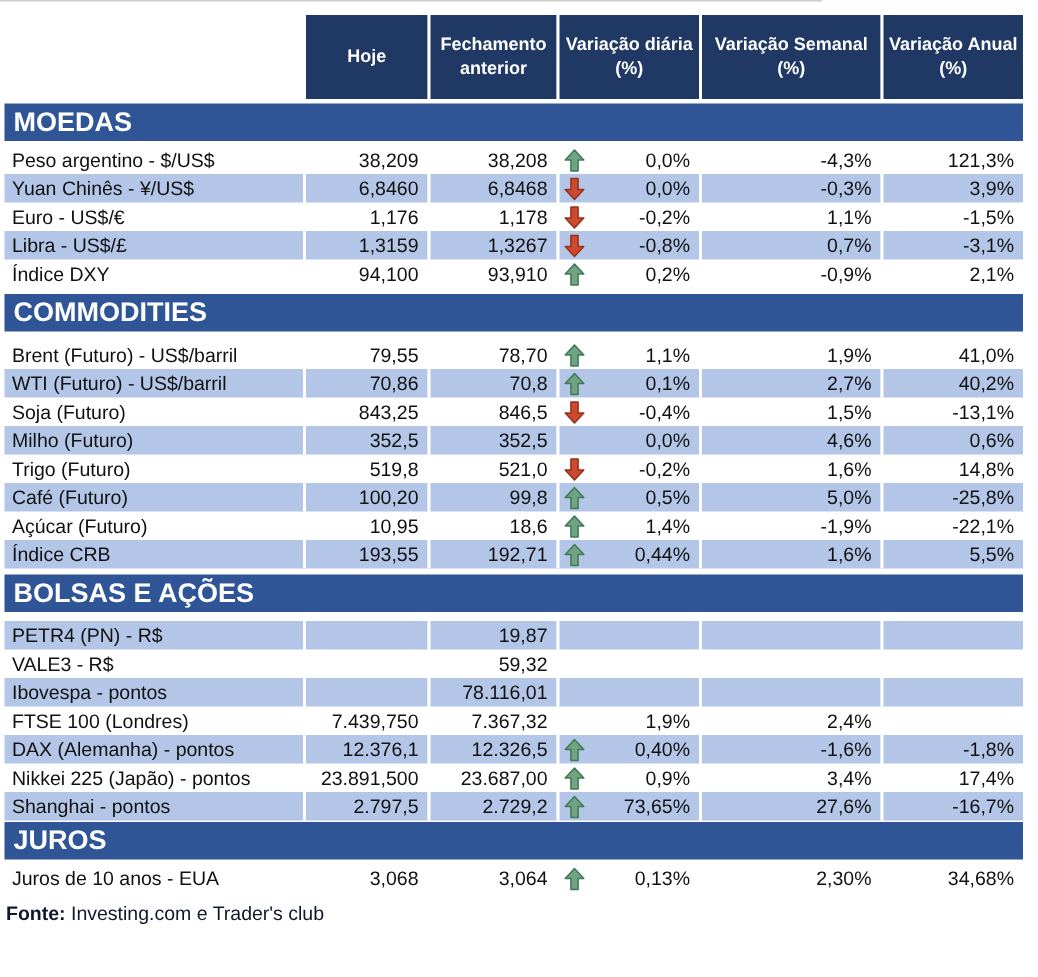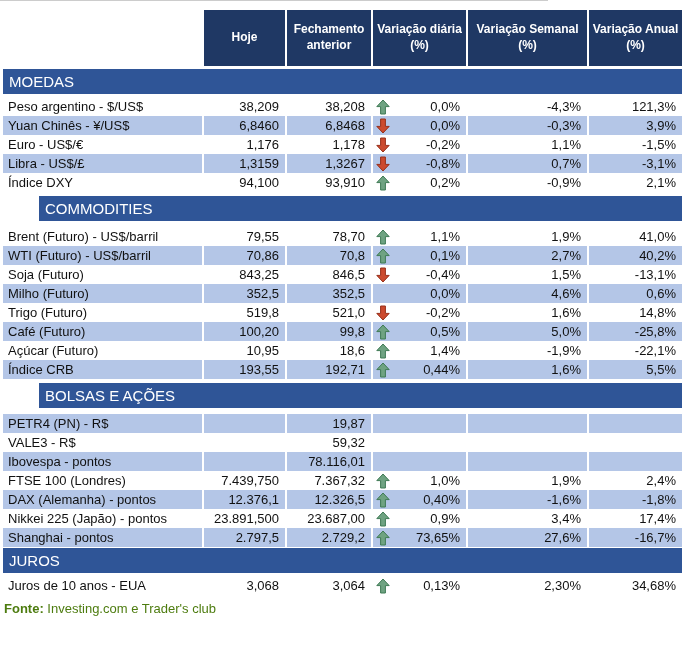--- a/index.html
+++ b/index.html
@@ -34,49 +34,49 @@
     border-left: 2px solid #ffffff;
     padding: 0 2px;
     box-sizing: border-box;
   }
   .hspacer { background: transparent; border: none; }
   
   .section-bar {
     height: 25px;
     background: #2F5597;
     color: #ffffff;
-    font-weight: normal;
-    font-size: 15px;
+    font-weight: bold;
+    font-size: 18px;
     display: flex; align-items: center;
     padding-left: 6px;
     box-sizing: border-box;
     margin: 3px 0 3px 0;
   }
-  .section-bar.mt4 { margin-top: 4px; margin-left: 36px; }
+  .section-bar.mt4 { margin-top: 4px; }
   .section-bar.mb6 { margin-bottom: 6px; }
   .section-bar.mt1 { margin-top: 1px; }
   
   .row { height: 19px; font-size: 13px; }
   .row .c {
     display: flex; align-items: center;
     border-left: 2px solid #ffffff;
     box-sizing: border-box;
     background: transparent;
     overflow: hidden;
     white-space: nowrap;
   }
   .row .c:first-child { border-left: none; }
   .row.striped .c { background: #B4C6E7; }
   .c.label { padding-left: 5px; }
   .c.num  { justify-content: flex-end; padding-right: 6px; }
   .c.diaria { position: relative; justify-content: flex-end; padding-right: 6px; }
   .c.diaria .arrow { position: absolute; left: 3px; top: 1.5px; }
   .arrow svg { display: block; }
   
-  .fonte { margin: 6px 0 0 4px; font-size: 13px; color: #4d7c0f; }
+  .fonte { margin: 6px 0 0 4px; font-size: 13px; color: #0f172a; }
   .fonte b { font-weight: bold; }
 </style>
 </head>
 <body>
 
 <div class="sheet">
   <div class="table-area">
 
     <div class="grid header-grid">
       <div class="hcell hspacer"></div>
@@ -308,28 +308,20 @@
           <div class="c diaria">
             <span></span>
           </div>
           <div class="c num"></div>
           <div class="c num"></div>
         </div>
         <div class="grid row">
           <div class="c label">FTSE 100 (Londres)</div>
           <div class="c num">7.439,750</div>
           <div class="c num">7.367,32</div>
-          <div class="c diaria">
-            <span class="arrow">
-              <svg width="14" height="16" viewBox="0 0 14 16">
-                <path d="M7 1 L13.2 7.6 L9.4 7.6 L9.4 15 L4.6 15 L4.6 7.6 L0.8 7.6 Z" fill="#6FA382" stroke="#3F7A55" stroke-width="1" stroke-linejoin="round"></path>
-              </svg>
-            </span>
-            <span>1,0%</span>
-          </div>
           <div class="c num">1,9%</div>
           <div class="c num">2,4%</div>
         </div>
         <div class="grid row striped">
           <div class="c label">DAX (Alemanha) - pontos</div>
           <div class="c num">12.376,1</div>
           <div class="c num">12.326,5</div>
           <div class="c diaria">
             <span class="arrow">
               <svg width="14" height="16" viewBox="0 0 14 16">

